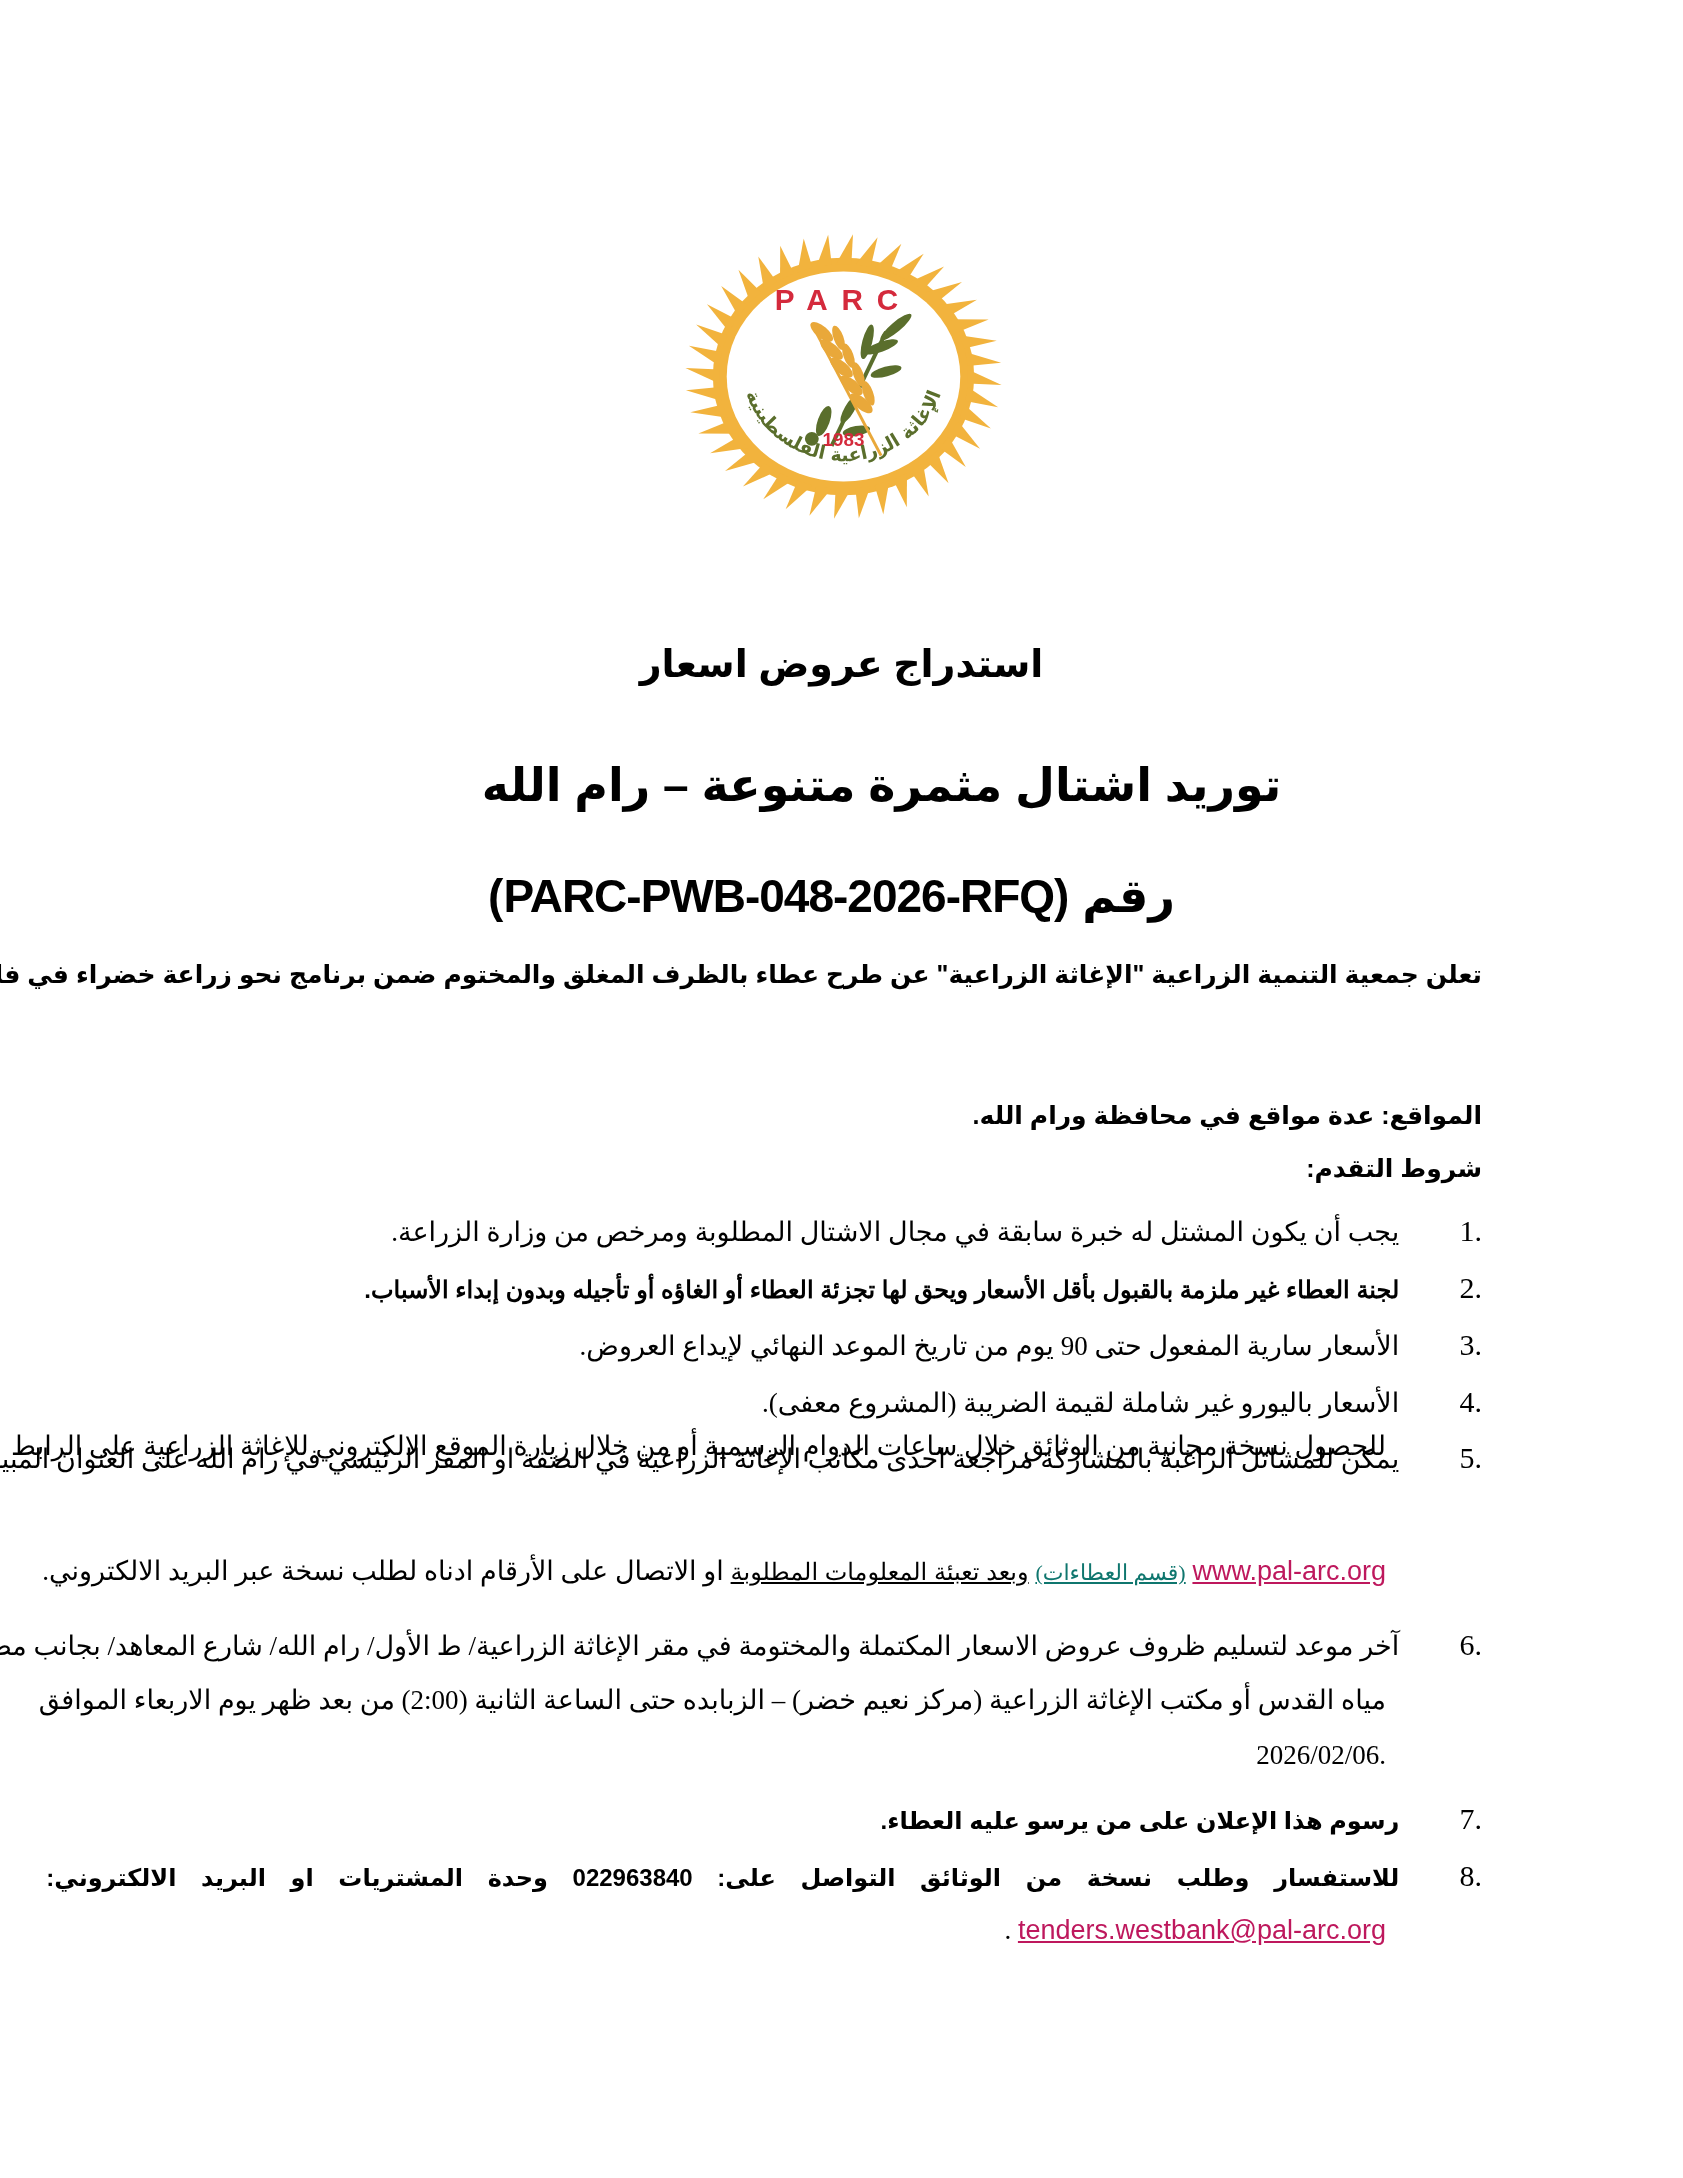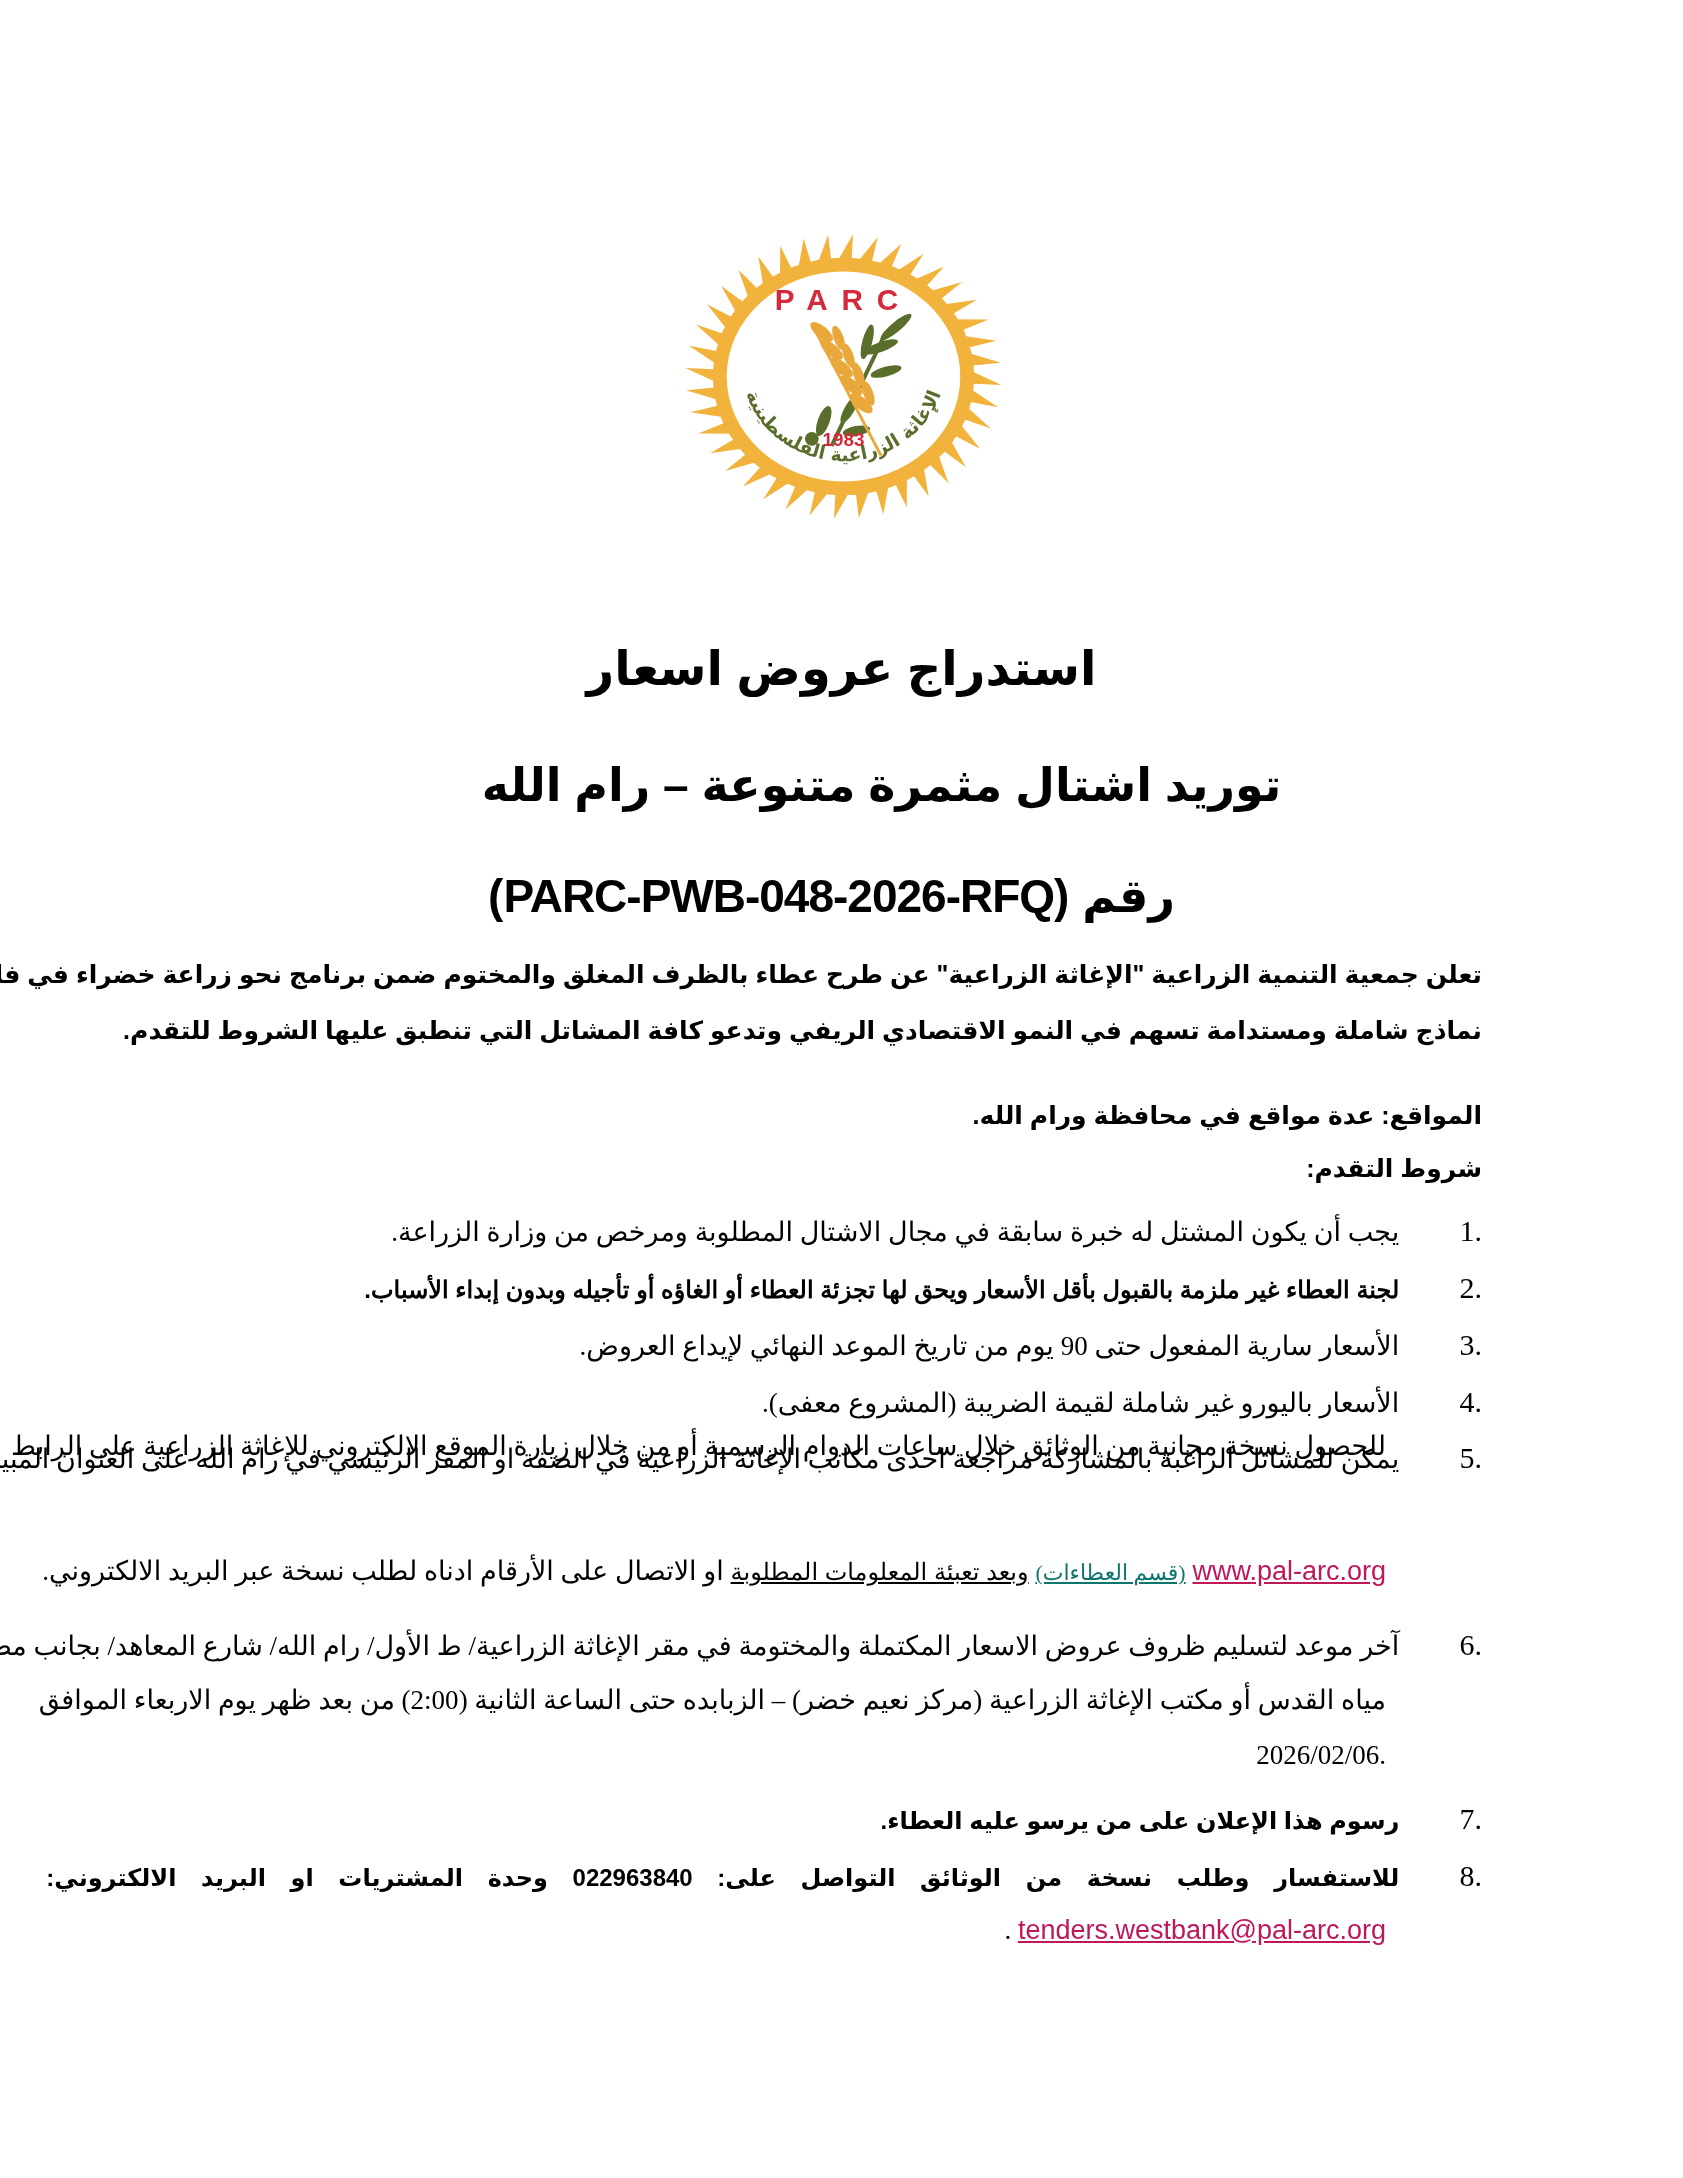--- a/index.html
+++ b/index.html
@@ -2,21 +2,21 @@
 <html><head>
 <meta charset="utf-8">
 <style>
   html, body { margin: 0; padding: 0; background: #ffffff; }
   body { width: 1683px; height: 2178px; position: relative; overflow: hidden;
          font-family: "Liberation Sans", "DejaVu Sans", sans-serif; color: #000; }
   .page { position: absolute; left: 0; top: 0; width: 1683px; height: 2178px; }
   .logo { position: absolute; left: 683px; top: 233px; width: 322px; height: 287px; }
   .line { position: absolute; direction: rtl; white-space: nowrap; line-height: 1; }
   .title { left: 0; width: 1683px; text-align: center; font-weight: bold; }
-  .t1 { top: 645px; font-size: 48px; }
+  .t1 { top: 645px; font-size: 38px; }
   .t2 { top: 762px; font-size: 46px; left: 40px; }
   .t3 { top: 873px; font-size: 46px; left: -10px; }
   .t3 .code { font-family: "Liberation Sans Narrow", "Liberation Sans", sans-serif; letter-spacing: -1px; }
   .intro { right: 201px; width: 1366px; font-weight: bold; font-size: 25px; text-align: justify; text-align-last: justify; }
   .intro.last { text-align-last: right; }
   .bold { font-weight: bold; }
   .body-txt { font-family: "Liberation Serif", "DejaVu Serif", serif; font-size: 27px; }
   .h { right: 201px; font-weight: bold; font-size: 25px; }
   .item { right: 201px; width: 1366px; text-align: right; }
   .item .num { display: inline-block; width: 54px; text-align: right; direction: ltr; font-family: "Liberation Serif", serif; font-size: 30px; }
@@ -112,21 +112,20 @@
   </svg>
 
   <div class="line title t1">استدراج عروض اسعار</div>
   <div class="line title t2">توريد اشتال مثمرة متنوعة – رام الله</div>
   <div class="line title t3">
     <span>رقم</span>
     <span class="code">(PARC-PWB-048-2026-RFQ)</span>
   </div>
 
   <div class="line intro" style="top:962px;">تعلن جمعية التنمية الزراعية "الإغاثة الزراعية" عن طرح عطاء بالظرف المغلق والمختوم ضمن برنامج نحو زراعة خضراء في فلسطين: تطوير</div>
-  <div class="line intro last" style="top:1018px;">نماذج شاملة ومستدامة تسهم في النمو الاقتصادي الريفي وتدعو كافة المشاتل التي تنطبق عليها الشروط للتقدم.</div>
 
   <div class="line h" style="top:1103px;">
     <span>المواقع:</span>
     <span>عدة مواقع في محافظة ورام الله.</span>
   </div>
 
   <div class="line h" style="top:1156px;">شروط التقدم:</div>
 
   <div class="line item body-txt" style="top:1216px;">
     <span class="num">1.</span>

